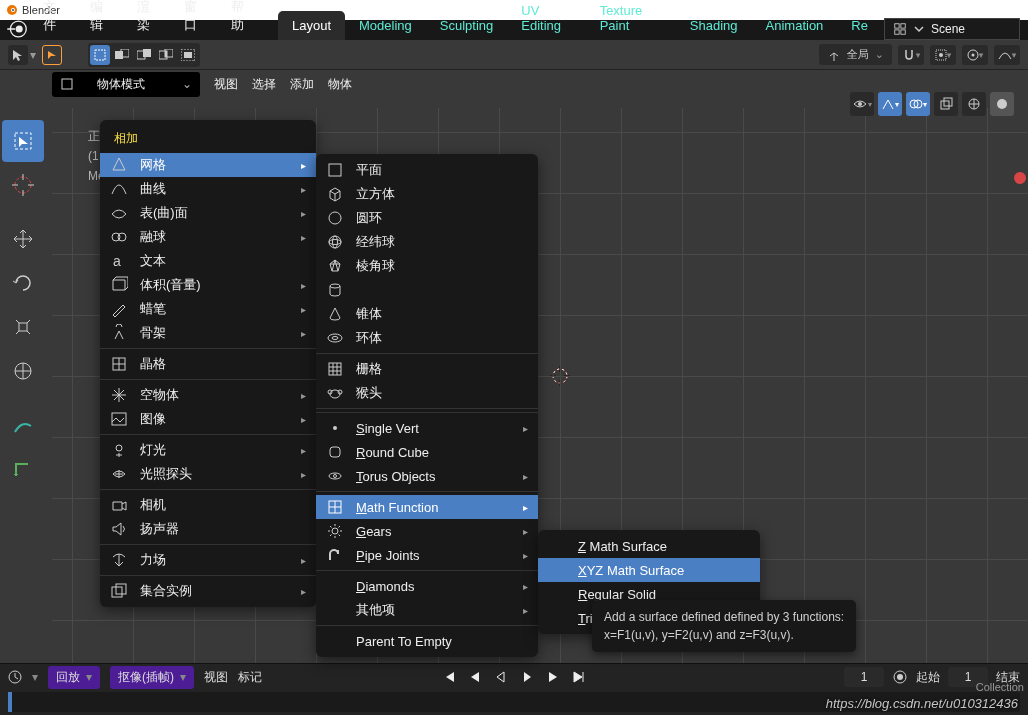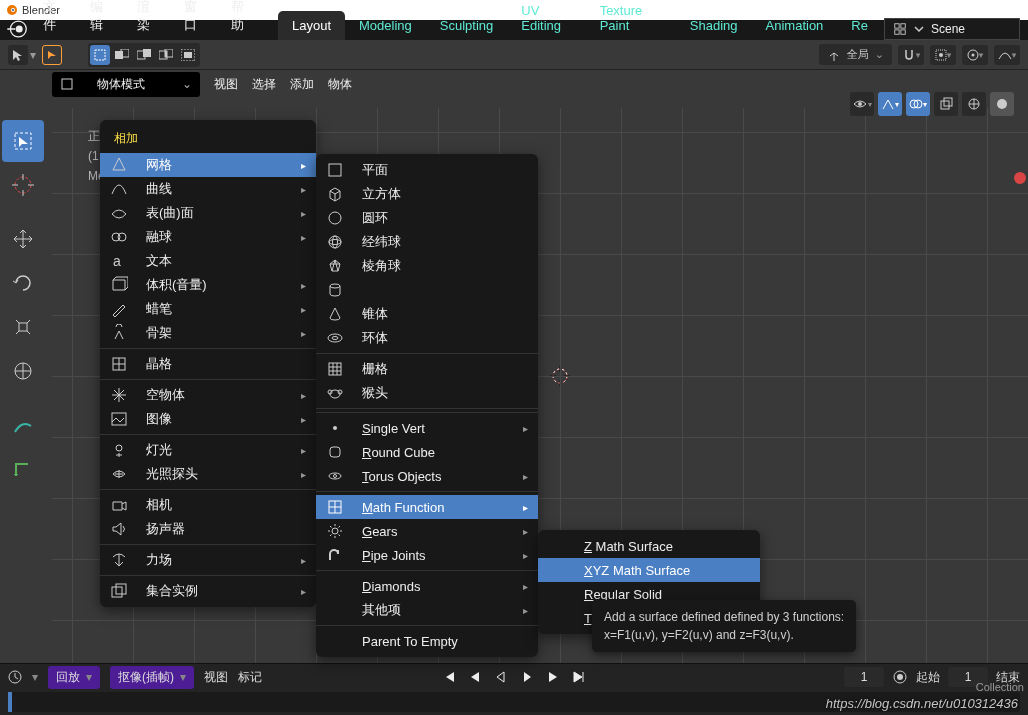--- a/index.html
+++ b/index.html
@@ -33,21 +33,21 @@
 .left-tools { position: absolute; left: 2px; top: 120px; width: 42px; display: flex; flex-direction: column; gap: 2px; }
 .tool-btn { width: 42px; height: 42px; border-radius: 4px; display: flex; align-items: center; justify-content: center; cursor: pointer; }
 .tool-btn.active { background: #4a7fc4; }
 .view-overlay { position: absolute; right: 14px; top: 92px; display: flex; gap: 4px; }
 .ov-btn { width: 24px; height: 24px; background: #2a2a2a; border-radius: 3px; display: flex; align-items: center; justify-content: center; cursor: pointer; }
 .ov-btn.blue { background: #4a7fc4; }
 .gizmo-dot { position: absolute; right: 2px; top: 172px; width: 12px; height: 12px; background: #d94545; border-radius: 50%; }
 
 .ctx-menu { position: absolute; background: #181818; border-radius: 6px; box-shadow: 0 4px 14px rgba(0,0,0,.5); padding: 4px 0; z-index: 50; }
 .ctx-header { padding: 6px 14px; color: #fde047; font-size: 12px; }
-.ctx-item { display: flex; align-items: center; padding: 4px 10px; height: 24px; color: #eee; font-size: 13px; cursor: pointer; gap: 18px; position: relative; }
+.ctx-item { display: flex; align-items: center; padding: 4px 10px; height: 24px; color: #eee; font-size: 13px; cursor: pointer; gap: 12px; position: relative; }
 .ctx-item.highlight { background: #4a7fc4; color: #fff; }
 .ctx-icon { width: 18px; height: 18px; display: flex; align-items: center; justify-content: center; flex-shrink: 0; }
 .ctx-label { flex: 1; }
 .ctx-arrow { font-size: 10px; color: #999; margin-left: auto; }
 .ctx-item.highlight .ctx-arrow { color: #fff; }
 .pre-text { position: absolute; left: 88px; top: 126px; font-size: 12px; color: #bbb; line-height: 20px; }
 
 .tooltip { position: absolute; background: #181818; border-radius: 5px; padding: 8px 12px; font-size: 12px; color: #d0d0d0; line-height: 18px; z-index: 60; max-width: 340px; box-shadow: 0 3px 10px rgba(0,0,0,.5); }
 
 .timeline { position: absolute; left: 0; right: 0; bottom: 0; height: 52px; background: #232323; border-top: 1px solid #111; }

